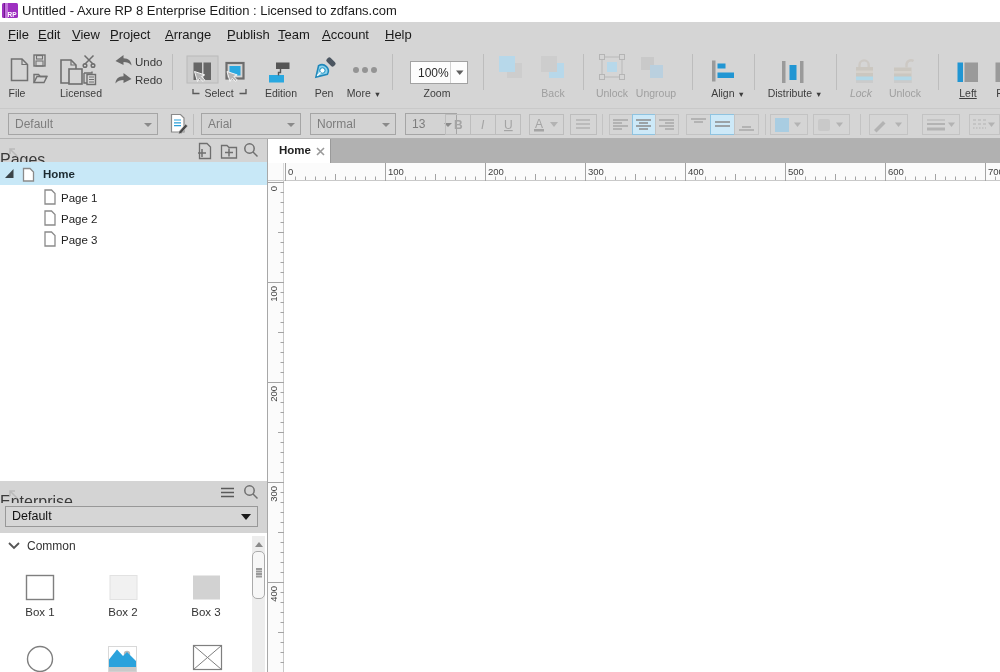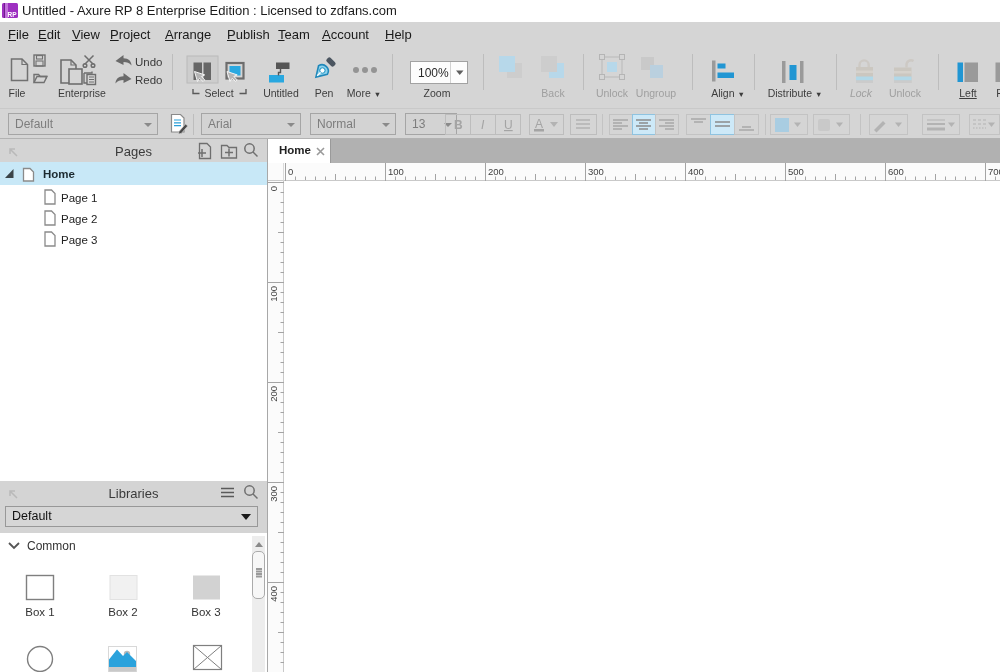--- a/index.html
+++ b/index.html
@@ -25,21 +25,21 @@
   
   #formatbar{top:108px;left:0;width:1000px;height:31px;background:#d5d5d5;border-top:1px solid #c9c9c9;border-bottom:1px solid #b2b2b2;box-sizing:border-box;}
   .combo{position:absolute;top:4px;height:22px;background:#d3d3d3;border:1px solid #a5a5a5;box-sizing:border-box;}
   .combo .ct{position:absolute;left:6px;top:3px;font-size:12px;color:#7d7d7d;}
   .combo .arr{position:absolute;right:5px;top:9px;width:0;height:0;border-left:4px solid transparent;border-right:4px solid transparent;border-top:4px solid #8a8a8a;}
   .fsep{position:absolute;top:5px;height:21px;width:1px;background:#bdbdbd;}
   
   #content{top:139px;left:0;width:1000px;height:533px;background:#fff;}
   #sidebar{position:absolute;top:0;left:0;width:268px;height:533px;border-right:1px solid #a8a8a8;box-sizing:border-box;background:#fff;}
   .panel-head{position:absolute;left:0;width:267px;height:24px;background:#d4d4d4;border-bottom:1px solid #c6c6c6;box-sizing:border-box;}
-  .panel-title{position:absolute;left:0;right:0;top:5px;text-align:center;font-size:13px;color:#3a3a3a;}
+  .panel-title{position:absolute;left:0;right:0;top:12px;text-align:left;font-size:16px;color:#3a3a3a;}
   
   #row-home{position:absolute;top:23px;left:0;width:267px;height:23px;background:#c8e8f7;}
   
   #lib-gray{position:absolute;left:0;width:267px;height:30px;background:#d4d4d4;}
   #lib-combo{position:absolute;left:5px;width:253px;height:21px;background:#d6d6d6;border:1px solid #989898;box-sizing:border-box;}
   
   #main{position:absolute;top:0;left:268px;width:732px;height:533px;}
   #tabbar{position:absolute;top:0;left:0;width:732px;height:24px;background:#b1b1b1;}
   #tab-home{position:absolute;top:0;left:0;width:63px;height:24px;background:#fff;border-right:1px solid #9a9a9a;box-sizing:border-box;}
   #hruler{position:absolute;top:24px;left:16px;width:716px;height:18px;background:#fbfbfb;border-bottom:1px solid #c9c9c9;box-sizing:border-box;}
@@ -199,24 +199,24 @@
         <rect x="894" y="30.5" width="17.5" height="4" fill="#b2d8e8"></rect>
         <rect x="894" y="34.5" width="17.5" height="2.5" fill="#cbcbcb"></rect>
       </g>
 
       <rect x="957.5" y="16.5" width="5.5" height="19.5" fill="#2196d3"></rect>
       <rect x="964.5" y="16.5" width="13.5" height="19.5" fill="#9a9a9a"></rect>
 
       <rect x="995.5" y="16.5" width="4.5" height="19.5" fill="#9a9a9a"></rect>
     </svg>
     <div class="tb-label" style="left:5px;width:24px;">File</div>
-    <div class="tb-label" style="left:58px;width:46px;">Enterprise</div>
+    <div class="tb-label" style="left:58px;width:46px;">Licensed</div>
     <div class="tb-sep" style="left:172px"></div>
     <div class="tb-label" style="left:196px;width:46px;">Select</div>
-    <div class="tb-label" style="left:258px;width:46px;">Untitled</div>
+    <div class="tb-label" style="left:258px;width:46px;">Edition</div>
     <div class="tb-label" style="left:302px;width:44px;">Pen</div>
     <div class="tb-label" style="left:340px;width:48px;">More <span style="font-size:7.5px;">▼</span></div>
     <div class="tb-sep" style="left:392px"></div>
     <div class="tb-label" style="left:414px;width:46px;">Zoom</div>
     <div class="tb-sep" style="left:483px"></div>
     <div class="tb-label dis" style="left:488px;width:46px;margin-top:25px;">Front</div>
     <div class="tb-label dis" style="left:530px;width:46px;">Back</div>
     <div class="tb-sep" style="left:583px"></div>
     <div class="tb-label dis" style="left:589px;width:46px;">Unlock</div>
     <div class="tb-label dis" style="left:632px;width:48px;">Ungroup</div>
@@ -350,21 +350,21 @@
             <path d="M45 69 h6.5 l3.5 3.5 v10.5 h-10 z"></path>
           </g>
           <text x="43" y="15" font-size="11.5" font-weight="bold" fill="#1c2a30">Home</text>
           <text x="61" y="38.5" font-size="11.5" fill="#222">Page 1</text>
           <text x="61" y="59.5" font-size="11.5" fill="#222">Page 2</text>
           <text x="61" y="80.5" font-size="11.5" fill="#222">Page 3</text>
         </svg>
       </div>
 
       <div class="panel-head" style="top:342px">
-          <div class="panel-title">Libraries</div>
+          <div class="panel-title">Enterprise</div>
         <svg class="abs" style="left:0;top:0" width="267" height="24" viewBox="0 0 267 24">
           <path d="M17 17 l-7-7 M10 15 v-5 h5" stroke="#b9b9b9" stroke-width="1.5" fill="none"></path>
           <path d="M221 7.5 h13 M221 11.5 h13 M221 15.5 h13" stroke="#5a5a5a" stroke-width="1.7" fill="none"></path>
           <g stroke="#6f6f6f" stroke-width="1.5" fill="none">
             <circle cx="249.5" cy="9.5" r="4.7"></circle>
             <path d="M253 13 l4.5 4.5"></path>
           </g>
         </svg>
       </div>
       <div id="lib-gray" style="top:364px"></div>

